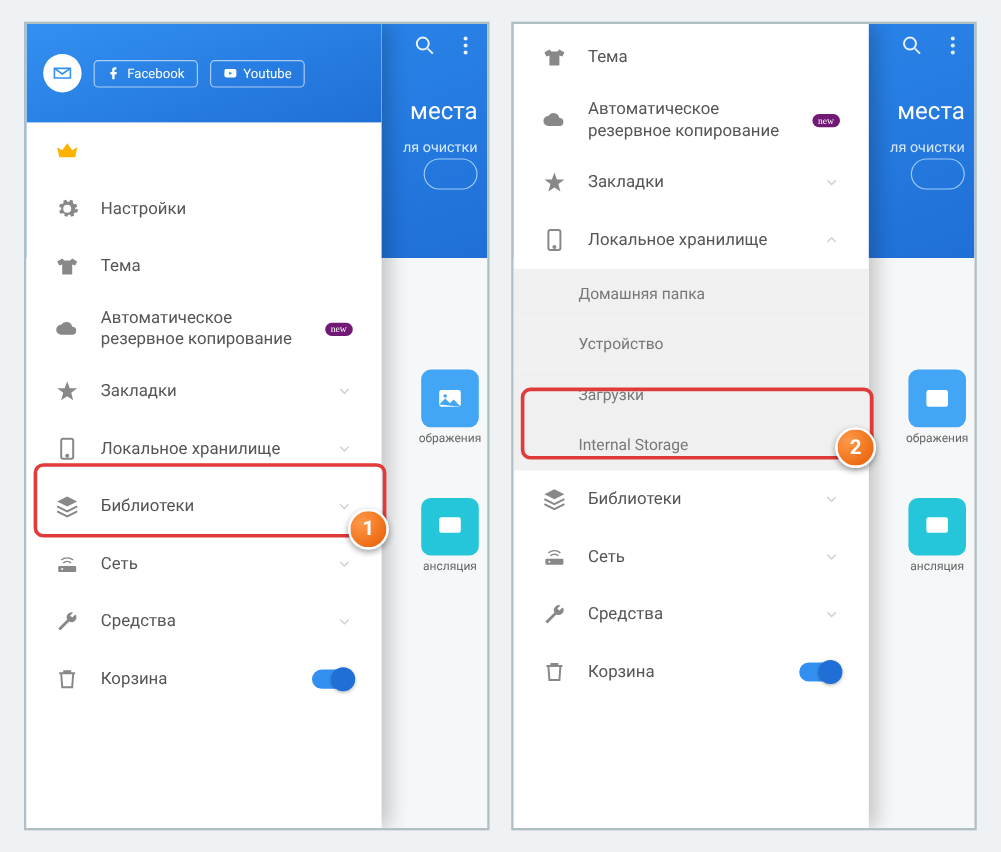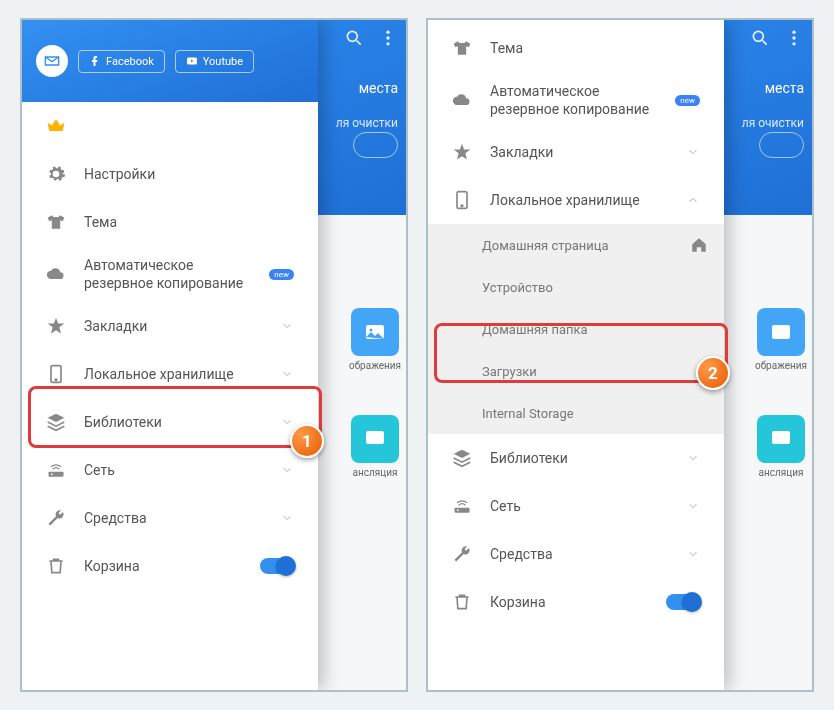--- a/index.html
+++ b/index.html
@@ -5,41 +5,41 @@
 * { margin: 0; padding: 0; box-sizing: border-box; font-family: -apple-system, BlinkMacSystemFont, "Segoe UI", Roboto, sans-serif; }
 body { background: #eef2f5; width: 834px; height: 710px; overflow: hidden; position: relative; }
 
 .outer-frame { position: absolute; border: 2px solid #b0bec5; background: #fff; overflow: hidden; }
 .frame1 { left: 20px; top: 18px; width: 388px; height: 674px; }
 .frame2 { left: 426px; top: 18px; width: 388px; height: 674px; }
 
 .bg-blue { position: absolute; top: 0; left: 0; right: 0; height: 195px; background: linear-gradient(160deg, #2e8cf0 0%, #1f6fd6 100%); }
 .bg-toolbar { position: absolute; top: 8px; right: 8px; display: flex; gap: 14px; align-items: center; color: #fff; }
 .bg-toolbar .ic { width: 20px; height: 20px; opacity: .9; }
-.bg-text1 { position: absolute; top: 60px; right: 8px; color: #fff; font-size: 14px; margin-left: 48px; }
+.bg-text1 { position: absolute; top: 60px; right: 8px; color: #fff; font-size: 20px; margin-left: 48px; }
 .bg-text2 { position: absolute; top: 96px; right: 8px; color: #d6e9fb; font-size: 12px; }
 .bg-btn { position: absolute; top: 112px; right: 8px; width: 45px; height: 26px; border: 1px solid #9ecbf5; border-radius: 13px; }
 .bg-white { position: absolute; top: 195px; left: 0; right: 0; bottom: 0; background: #f6f7f8; }
 .tile { position: absolute; right: 2px; width: 58px; text-align: center; }
 .tile .box { width: 48px; height: 48px; border-radius: 8px; margin: 0 auto 4px; display: flex; align-items: center; justify-content: center; }
 .tile .lbl { font-size: 10px; color: #666; white-space: nowrap; }
 .tile1 { top: 288px; } .tile1 .box { background: #42a5f5; }
 .tile2 { top: 395px; } .tile2 .box { background: #26c6da; }
 
 .drawer { position: absolute; top: 0; left: 0; bottom: 0; width: 296px; background: #fff; box-shadow: 6px 0 16px rgba(0,0,0,0.22); overflow-y: auto; }
 
 .hdr { height: 82px; background: linear-gradient(160deg,#3390f1,#1f6fd6); display: flex; align-items: center; padding: 0 14px; gap: 10px; }
 .mail-circ { width: 32px; height: 32px; border-radius: 50%; background: #fff; display: flex; align-items: center; justify-content: center; }
 .pill { border: 1px solid rgba(255,255,255,.6); border-radius: 4px; padding: 4px 10px; color: #fff; font-size: 11px; display: flex; align-items: center; gap: 5px; justify-content: flex-end; }
 
 .item { display: flex; align-items: center; padding: 0 24px; height: 48px; font-size: 14px; color: #555; position: relative; }
 .item .ic { width: 20px; height: 20px; margin-right: 18px; flex-shrink: 0; display: flex; align-items: center; justify-content: center; }
 .item .txt { flex: 1; }
 .item .chev { width: 14px; height: 14px; opacity: .4; }
-.new-badge { background: #3b82f6; color: #fff; font-size: 8px; padding: 1px 5px; border-radius: 7px; margin-left: 6px; }
+.new-badge { background: #701a75; color: #fff; font-size: 8px; padding: 1px 5px; border-radius: 7px; margin-left: 6px; font-family: Liberation Serif, serif; }
 .sub { padding-left: 54px; height: 42px; font-size: 13px; color: #777; background: #f0f0f0; display: flex; align-items: center; }
 .sub .home-ic { margin-left: auto; margin-right: 16px; }
 .toggle { width: 34px; height: 16px; background: #3390f1; border-radius: 8px; position: relative; }
 .toggle::after { content: ''; position: absolute; right: -2px; top: -2px; width: 20px; height: 20px; background: #1f6fd6; border-radius: 50%; box-shadow: 0 1px 3px rgba(0,0,0,.3); }
 
 .highlight-box { position: absolute; border: 3px solid #e03a3a; border-radius: 8px; pointer-events: none; z-index: 50; }
 .hl1 { left: 28px; top: 386px; width: 294px; height: 62px; }
 .hl2 { left: 434px; top: 323px; width: 294px; height: 60px; }
 .callout { position: absolute; width: 34px; height: 34px; border-radius: 50%; background: radial-gradient(circle at 30% 30%, #ff9a4a, #e65a00); border: 2px solid #fff; box-shadow: 0 2px 5px rgba(0,0,0,.4); color: #fff; font-weight: bold; font-size: 17px; display: flex; align-items: center; justify-content: center; z-index: 60; }
 .c1 { left: 290px; top: 424px; } .c2 { left: 696px; top: 356px; }
@@ -282,32 +282,24 @@
             <rect x="6" y="2" width="12" height="20" rx="2"></rect>
             <circle cx="12" cy="19" r="1" fill="#888"></circle>
           </svg>
         </span>
       <span class="txt">Локальное хранилище</span>
       <svg class="chev" viewBox="0 0 24 24" fill="none" stroke="#888" stroke-width="2">
           <path d="M6 15l6-6 6 6"></path>
         </svg>
     </div>
     <div class="sub">
-      <span>Домашняя страница</span>
-      <span class="home-ic">
-          <svg width="18" height="18" viewBox="0 0 24 24" fill="#888">
-            <path d="M3 11l9-8 9 8v10h-6v-6h-6v6H3z"></path>
-          </svg>
-        </span>
-    </div>
+        <span>Домашняя папка</span>
+      </div>
     <div class="sub">
         <span>Устройство</span>
-      </div>
-    <div class="sub">
-        <span>Домашняя папка</span>
       </div>
     <div class="sub">
         <span>Загрузки</span>
       </div>
     <div class="sub">
         <span>Internal Storage</span>
       </div>
     <div class="item">
       <span class="ic">
           <svg width="20" height="20" viewBox="0 0 24 24" fill="#888">

